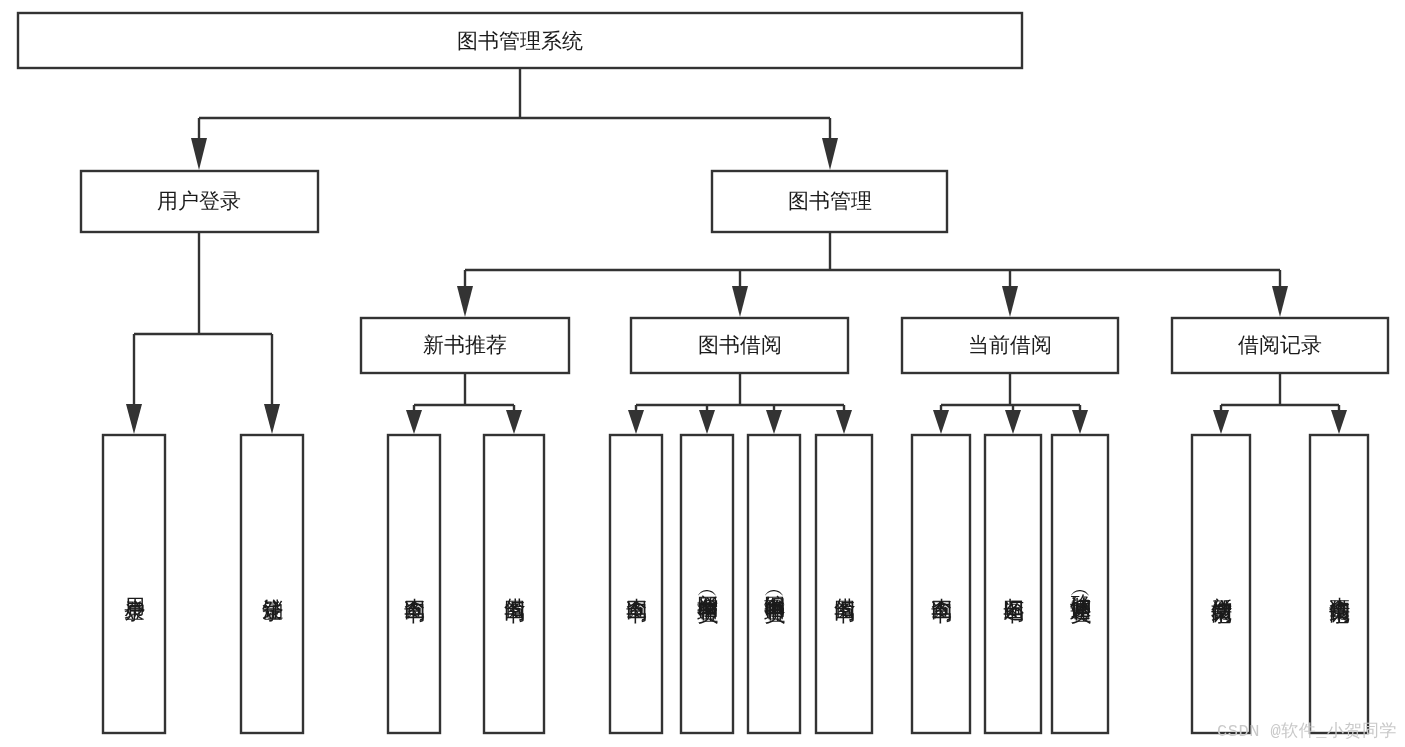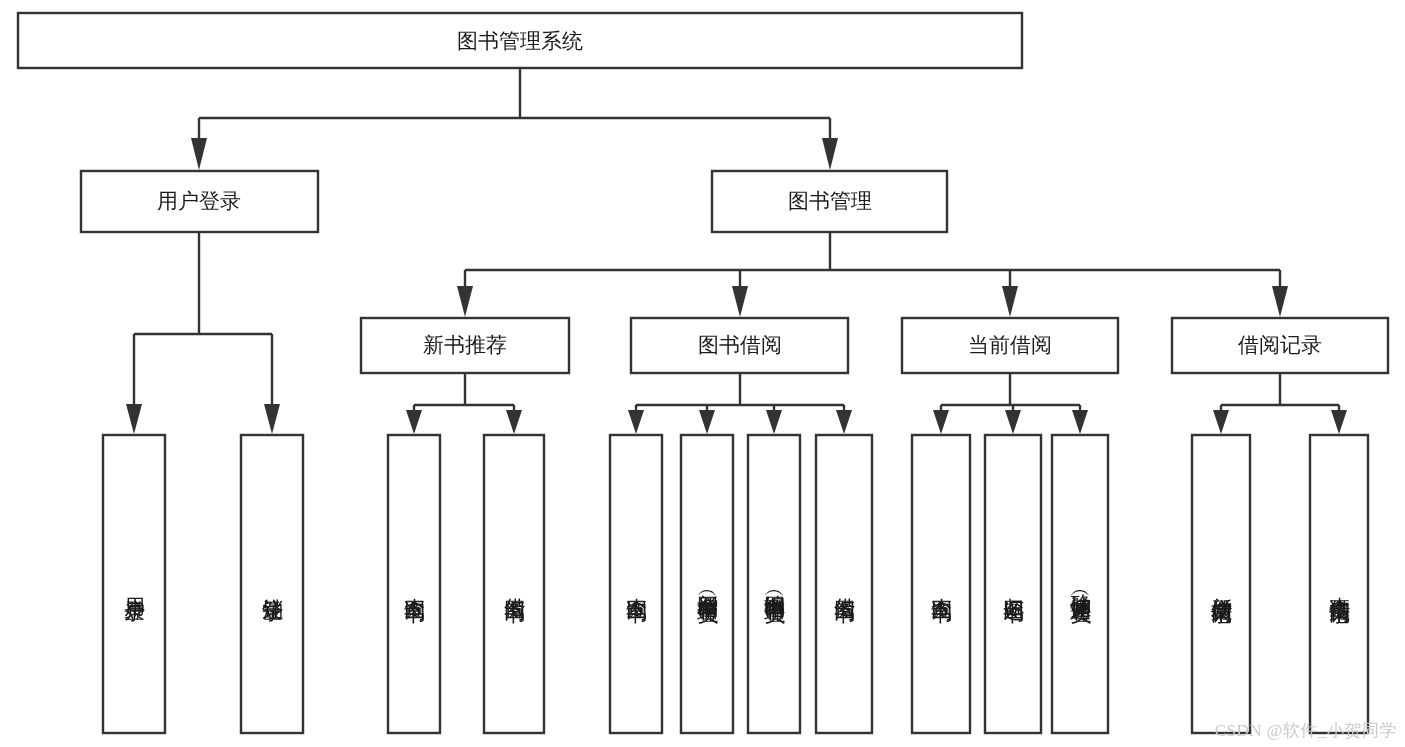--- a/index.html
+++ b/index.html
@@ -63,21 +63,21 @@
     align-items: center;
     justify-content: center;
     text-align: center;
     white-space: nowrap;
     pointer-events: none;
   }
   .watermark {
     position: absolute;
     right: 8px;
     bottom: 5px;
-    font-family: Liberation Serif, serif;
+    font-family: Liberation Mono, monospace;
     font-size: 17px;
     color: #c9c9c9;
     letter-spacing: 0.5px;
     white-space: nowrap;
   }
 </style>
 </head>
 <body>
 
 <div id="diagram-root">

